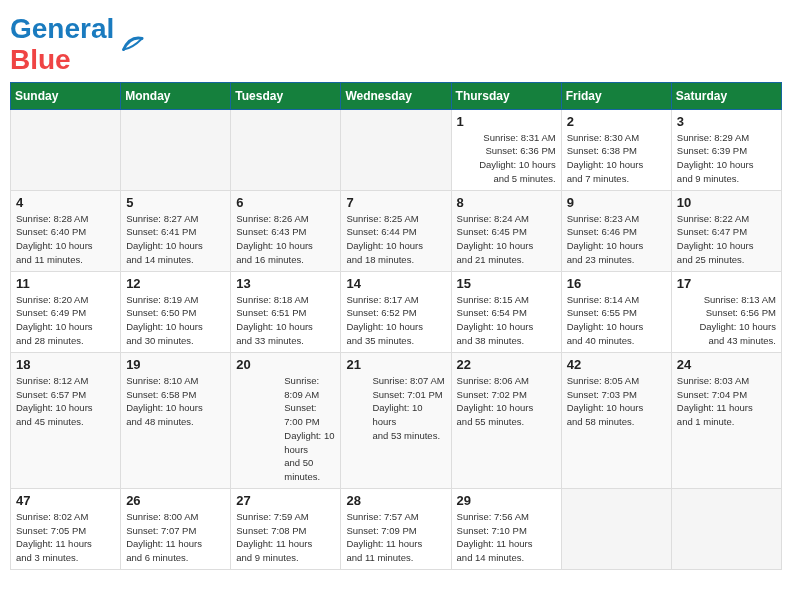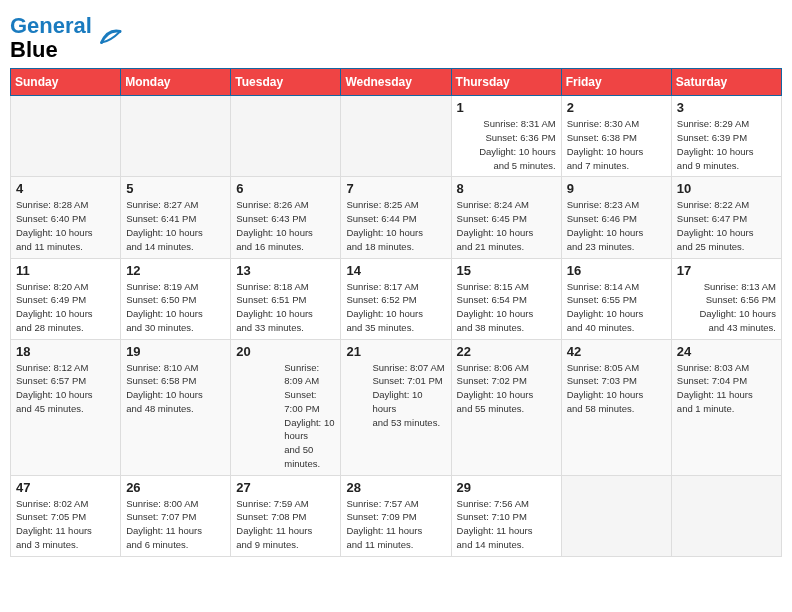--- a/index.html
+++ b/index.html
@@ -15,21 +15,21 @@
       align-items: flex-start;
       justify-content: space-between;
       margin-bottom: 6px;
     }
     .logo {
       display: flex;
       align-items: center;
       margin-top: 4px;
     }
     .logo-text {
-      font-size: 22px;
+      font-size: 28px;
       font-weight: bold;
       color: #333;
       line-height: 1.1;
     }
     .logo-text span {
       color: #1a7bbf;
     }
     .logo-icon {
       width: 28px;
       height: 28px;
@@ -48,21 +48,21 @@
       font-size: 15px;
       color: #555;
       margin-top: 2px;
     }
     .calendar {
       width: 100%;
       border-collapse: collapse;
       border: 1px solid #ccc;
     }
     .calendar th {
-      background-color: #ef4444;
+      background-color: #15803d;
       color: #fff;
       font-size: 12px;
       font-weight: bold;
       padding: 6px 4px;
       text-align: left;
       border: 1px solid #1565a0;
     }
     .calendar td {
       vertical-align: top;
       padding: 4px 5px;
@@ -96,21 +96,21 @@
     }
   </style>
 </head>
 <body>
 
 <div class="header">
   <div class="logo">
     <div>
       <div class="logo-text">
         <span>General</span><br>
-        <span style="color:#000000;">Blue</span>
+        <span style="color:#ef4444;">Blue</span>
       </div>
     </div>
     <svg class="logo-icon" viewBox="0 0 30 30" xmlns="http://www.w3.org/2000/svg">
       <path d="M8 20 Q15 5 28 8" stroke="#1a7bbf" stroke-width="3" fill="none" stroke-linecap="round"></path>
       <path d="M8 20 Q18 18 28 8" stroke="#1a7bbf" stroke-width="2" fill="none" stroke-linecap="round"></path>
     </svg>
   </div>
   <div class="title-block">
     <div class="month-title"></div>
     <div class="location-title"></div>

